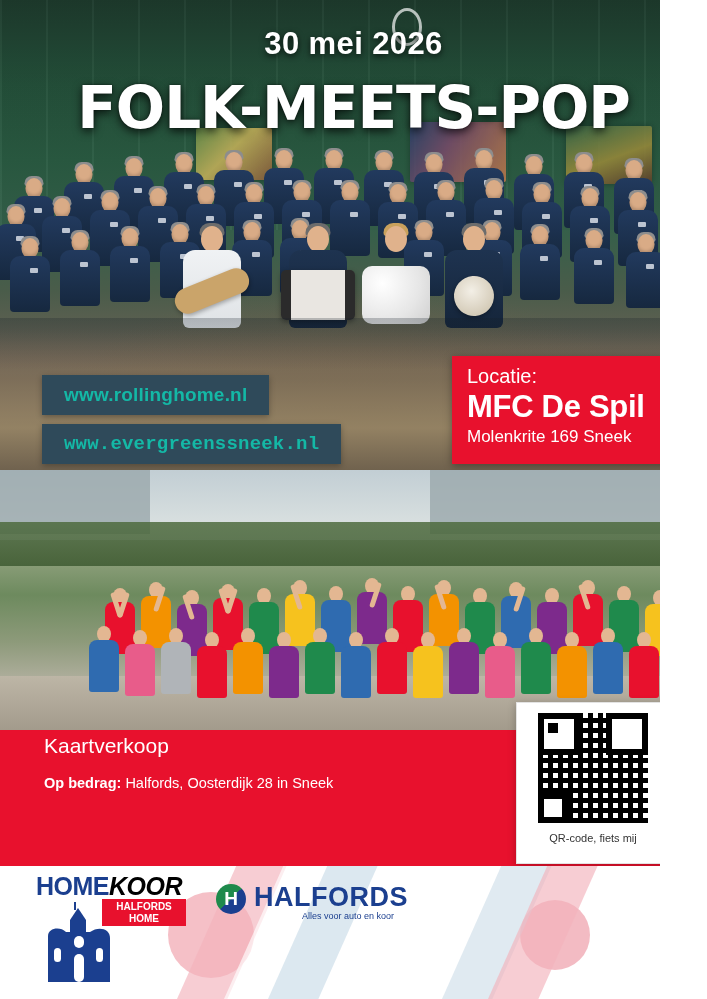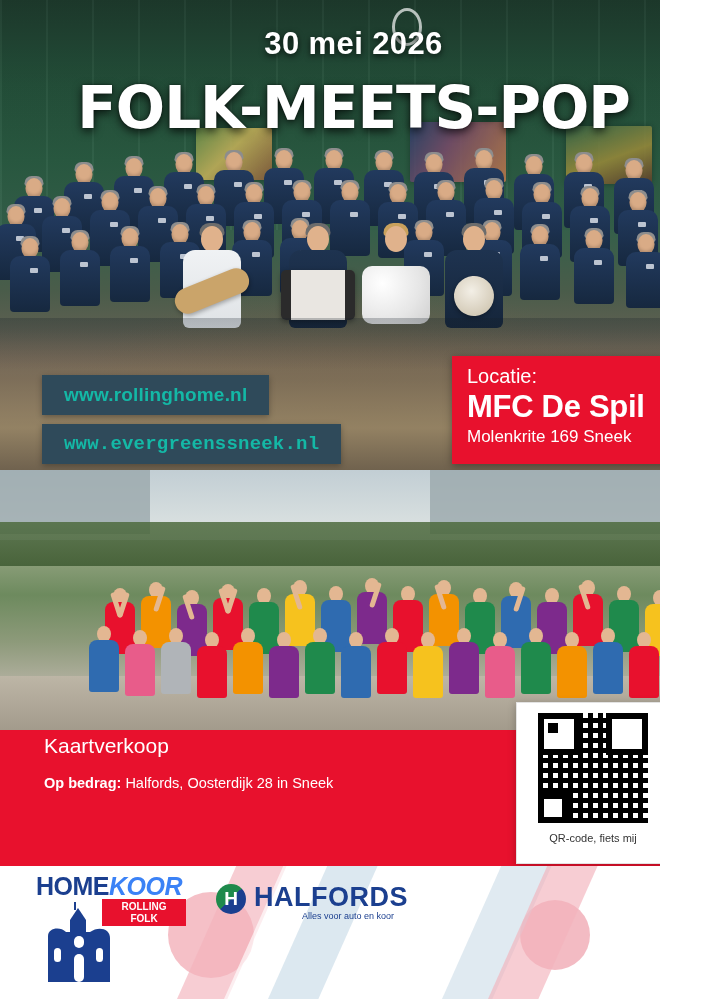--- a/index.html
+++ b/index.html
@@ -251,21 +251,21 @@
   .s2 { left: 252px; background: #ffffff; }
   .s3 { left: 296px; background: #c9dbe8; }
   .s4 { left: 470px; background: #cfdfe9; }
   .s5 { left: 516px; background: #f3b2bb; }
   .blob-pink { position:absolute; left:168px; top:26px; width:86px;height:86px;border-radius:50%;
     background:#f3b5bd; opacity:.85;}
   .blob-pink2 { position:absolute; left:520px; top:34px; width:70px;height:70px;border-radius:50%;
     background:#f0aab4; opacity:.8;}
   .folk-logo { position: absolute; left: 36px; top: 872px; width: 150px; }
   .fl-1 { font-size: 25px; font-weight: bold; color: #1b3f8f; letter-spacing: -.5px; }
-  .fl-1 i { color: #3b82f6; font-style: italic; }
+  .fl-1 i { color: #000000; font-style: italic; }
   .fl-2 {
     display: inline-block; background: #e8112d; color: #fff;
     font-size: 10px; font-weight: bold; padding: 2px 6px; line-height: 1.15;
     margin-left: 66px; margin-top: -2px; text-align:center;
   }
   .church {
     position: absolute; left: 40px; top: 902px; width: 86px; height: 82px;
   }
   .church svg { display:block; }
   .halfords {
@@ -782,21 +782,21 @@
     <div class="stripe s2"></div>
     <div class="stripe s3"></div>
     <div class="stripe s4"></div>
     <div class="stripe s5"></div>
   </div>
 
   <div class="folk-logo">
     <div class="fl-1">
       <span>HOME</span><i>KOOR</i>
     </div>
-    <div class="fl-2">ROLLING FOLK</div>
+    <div class="fl-2">HALFORDS HOME</div>
   </div>
 
   <div class="church">
     <svg viewBox="0 0 86 82" width="86" height="82" aria-hidden="true">
       <path d="M30 18 L38 6 L46 18 L46 30 L30 30 Z" fill="#1b3f8f"></path>
       <rect x="34" y="0" width="2" height="8" fill="#1b3f8f"></rect>
       <path d="M8 34 C8 26 20 24 26 30 L26 80 L8 80 Z" fill="#1b3f8f"></path>
       <path d="M50 30 C58 24 70 26 70 36 L70 80 L50 80 Z" fill="#1b3f8f"></path>
       <rect x="26" y="30" width="24" height="50" fill="#1b3f8f"></rect>
       <rect x="34" y="52" width="10" height="28" rx="5" fill="#ffffff"></rect>

